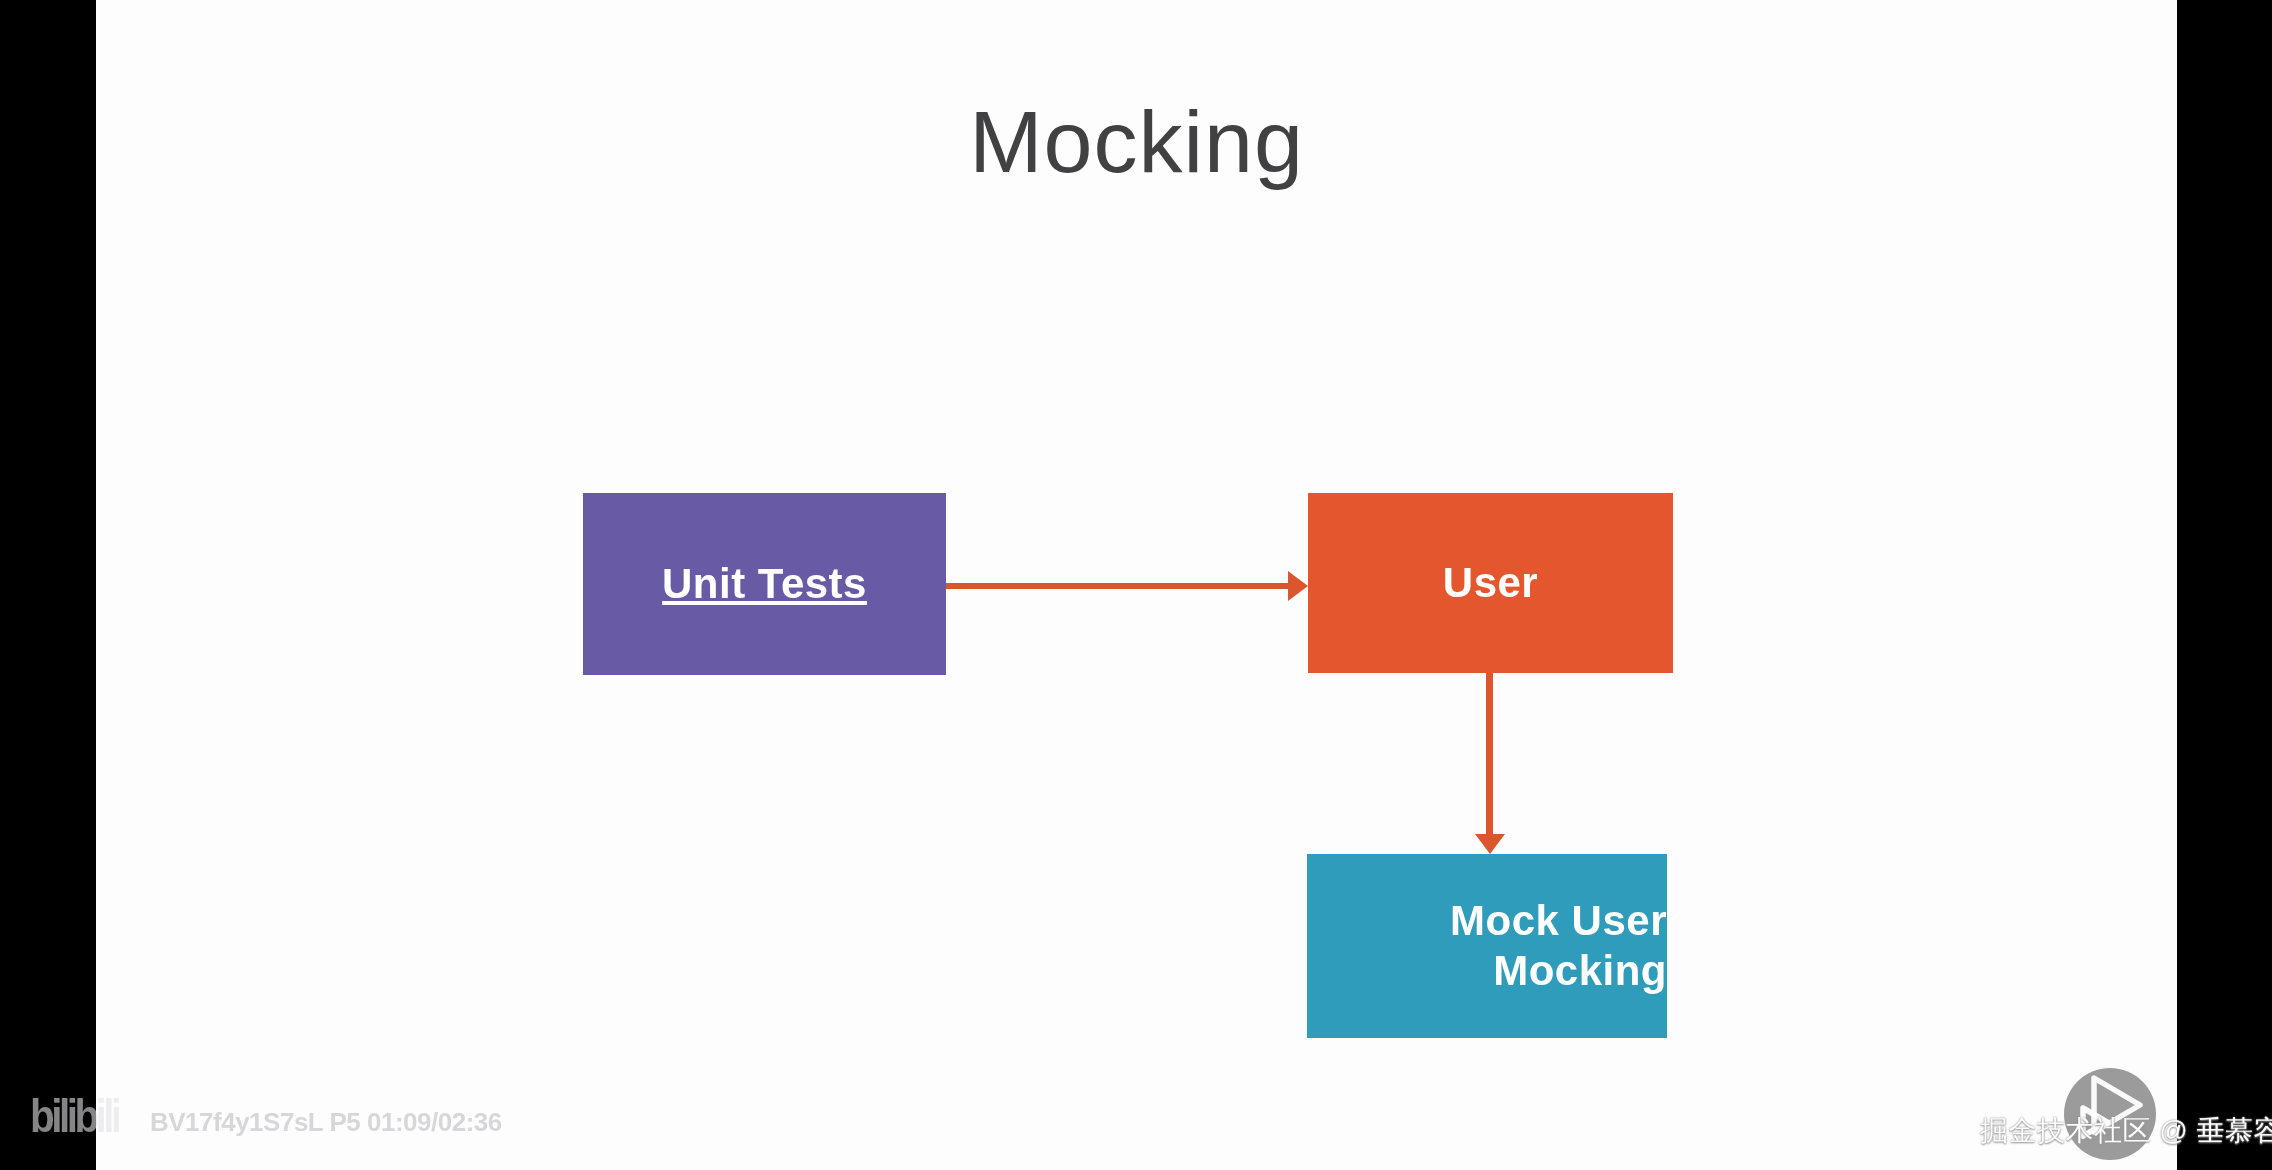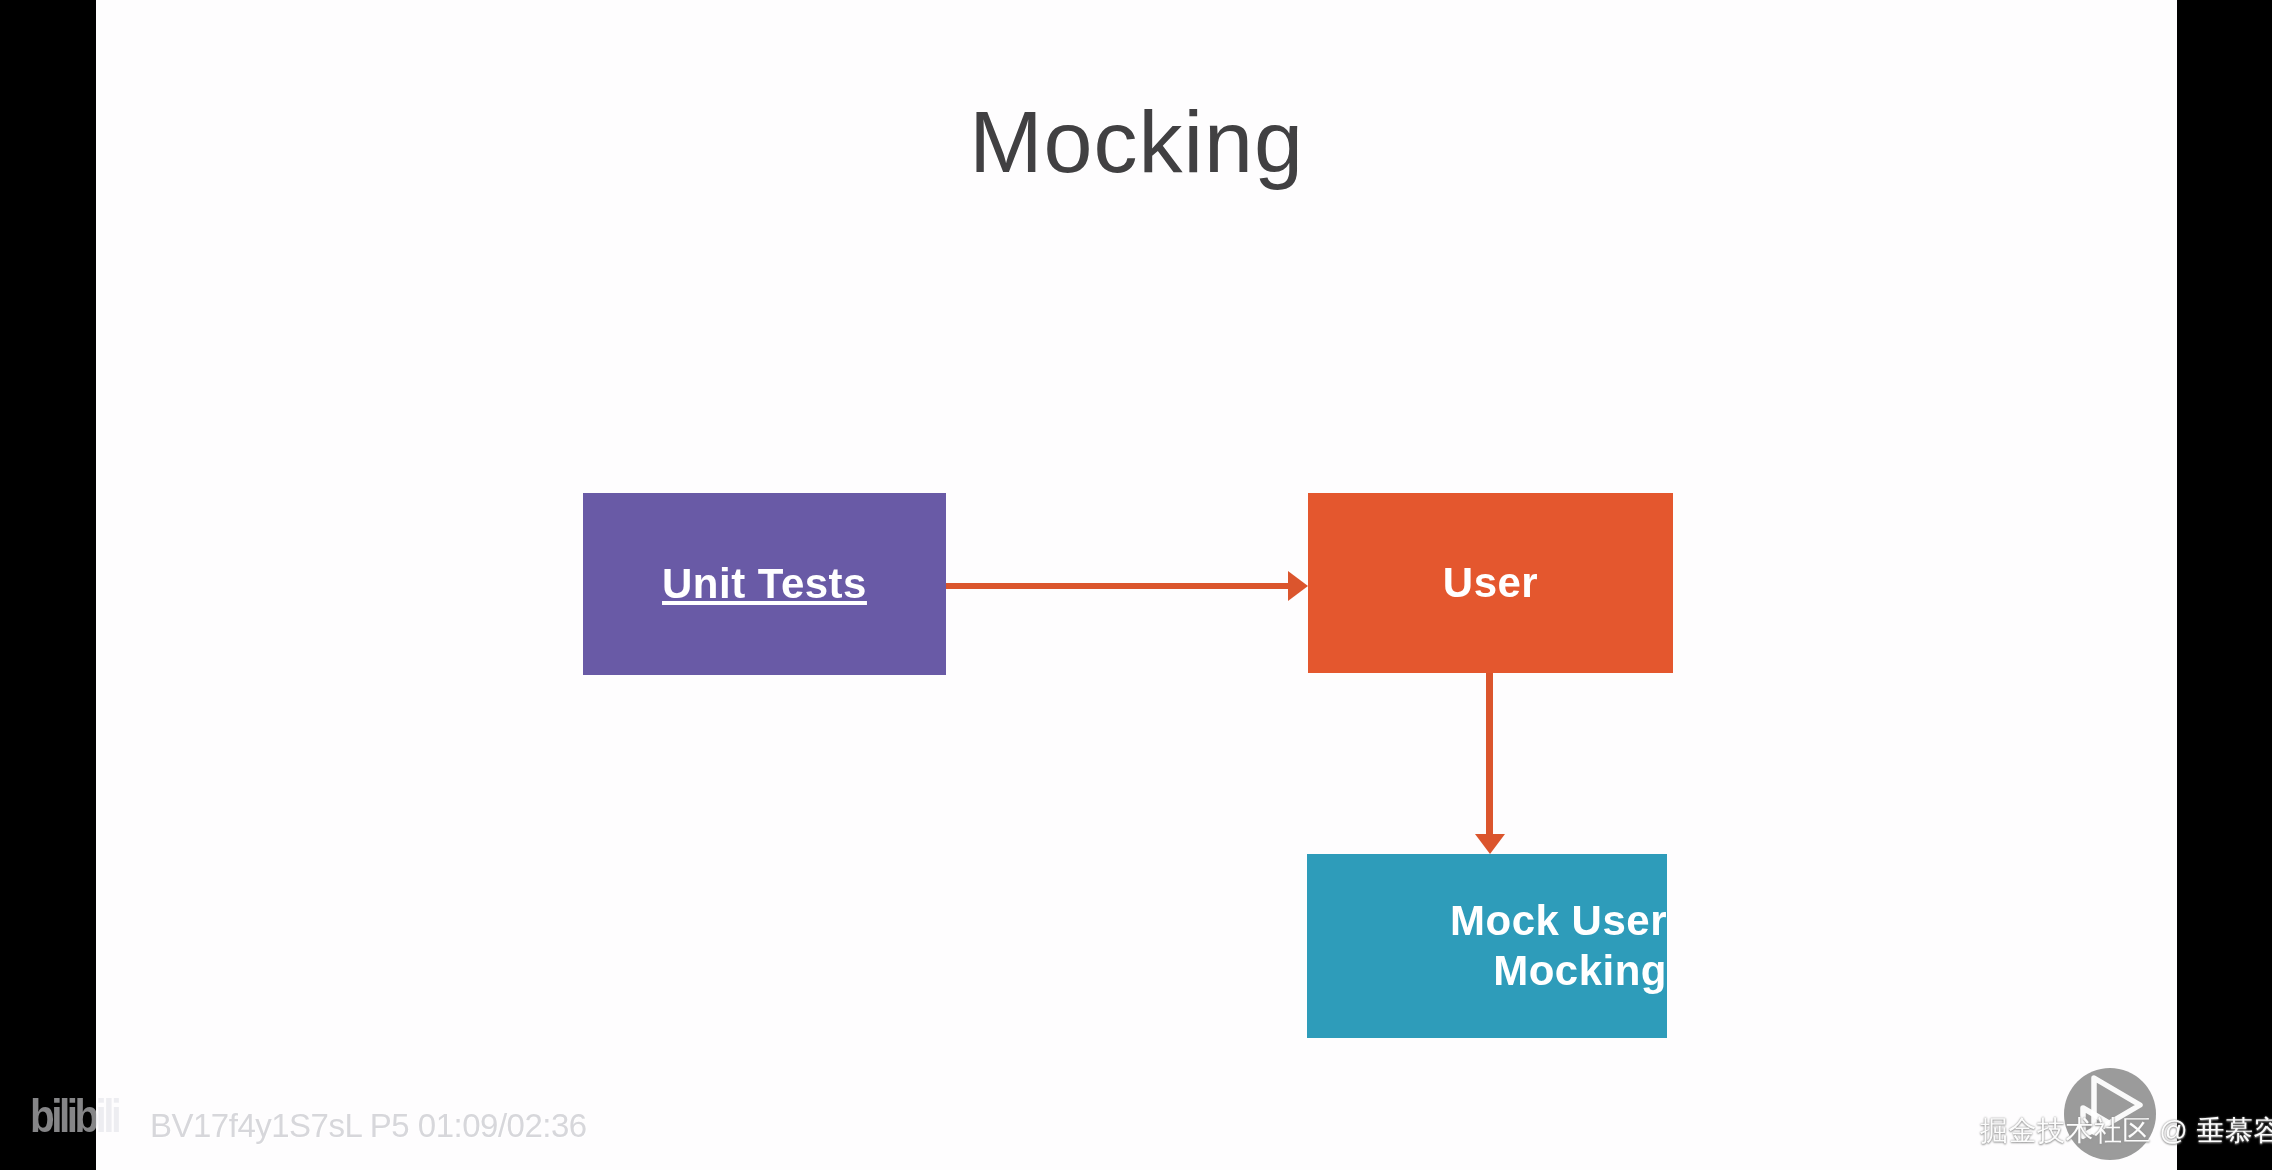--- a/index.html
+++ b/index.html
@@ -89,22 +89,22 @@
     transform-origin: left center;
     background: linear-gradient(90deg, #858587 0px, #858587 75px, #ededf1 75px);
     -webkit-background-clip: text;
     background-clip: text;
     color: transparent;
     z-index: 5;
   }
   .video-info {
     position: absolute;
     left: 150px; top: 1107px;
-    font-size: 33px;
-    font-weight: normal;
+    font-size: 26px;
+    font-weight: bold;
     letter-spacing: -0.5px;
     color: #d7d7db;
     text-shadow: 1px 1px 0 rgba(255,255,255,0.7);
     z-index: 5;
   }
 
   
   .juejin-badge {
     position: absolute;
     left: 2064px; top: 1068px;

